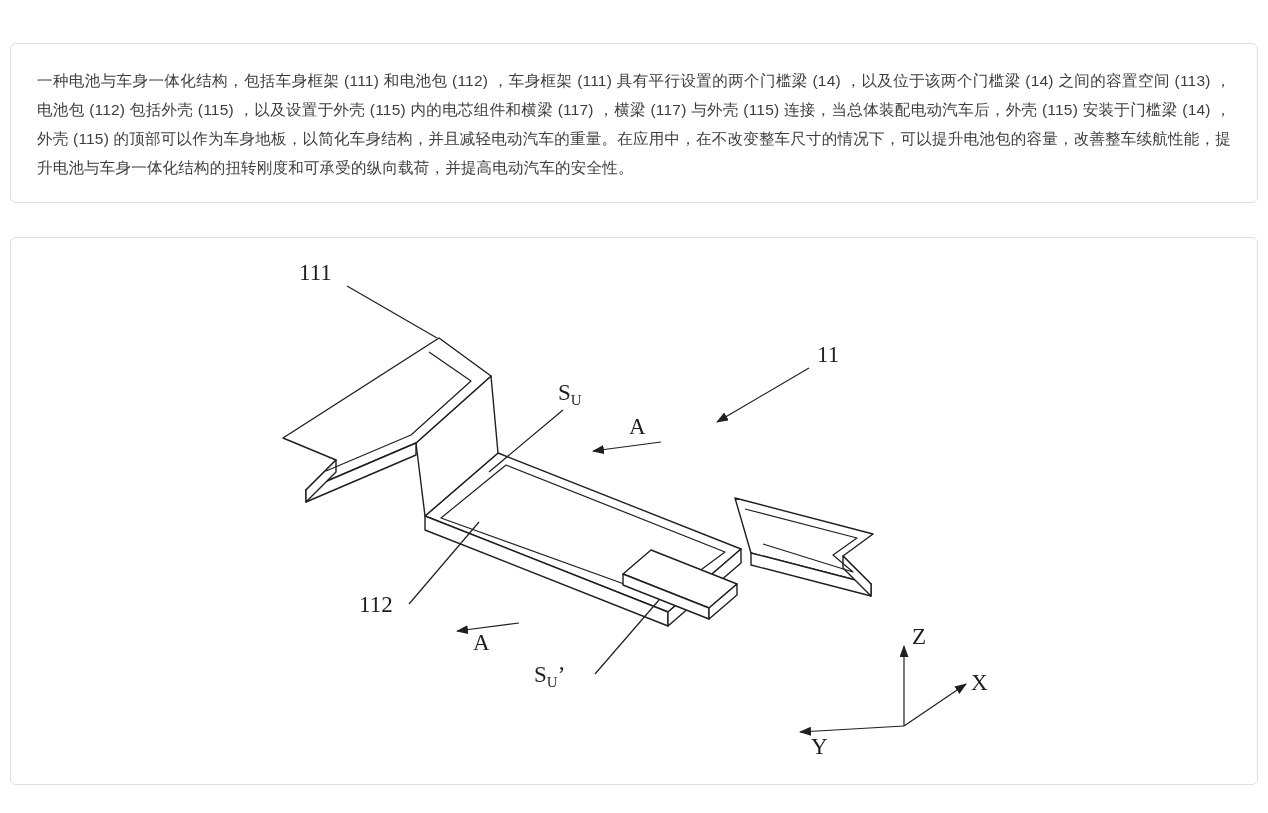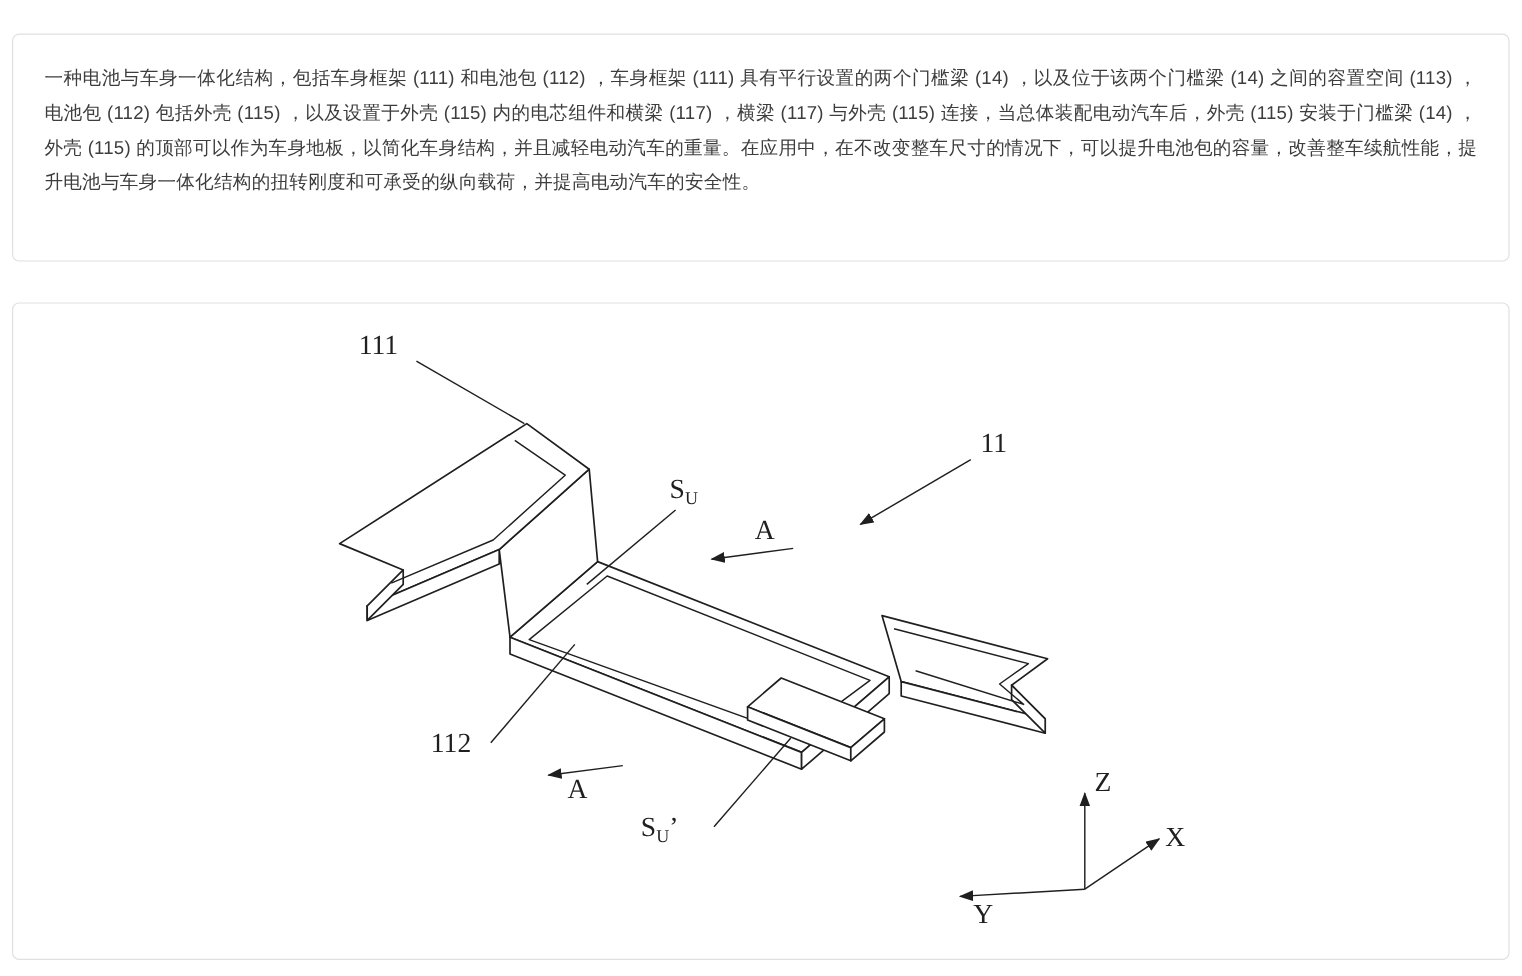--- a/index.html
+++ b/index.html
@@ -9,23 +9,24 @@
     height: 813px;
     box-sizing: border-box;
     padding: 28px 10px 13px 10px;
     background: #ffffff;
   }
   .abstract-box {
     box-sizing: border-box;
     border: 1px solid #e0e0e0;
     border-radius: 6px;
     padding: 22px 26px;
-    height: 190px;
+    height: 160px;
     background: #ffffff;
     overflow: hidden;
+    margin-top: 15px;
   }
   .abstract-box p {
     margin: 0;
     font-size: 15.5px;
     line-height: 29px;
     color: #3d3d3d;
     text-align: justify;
     letter-spacing: 0.2px;
   }
   .figure-box {

